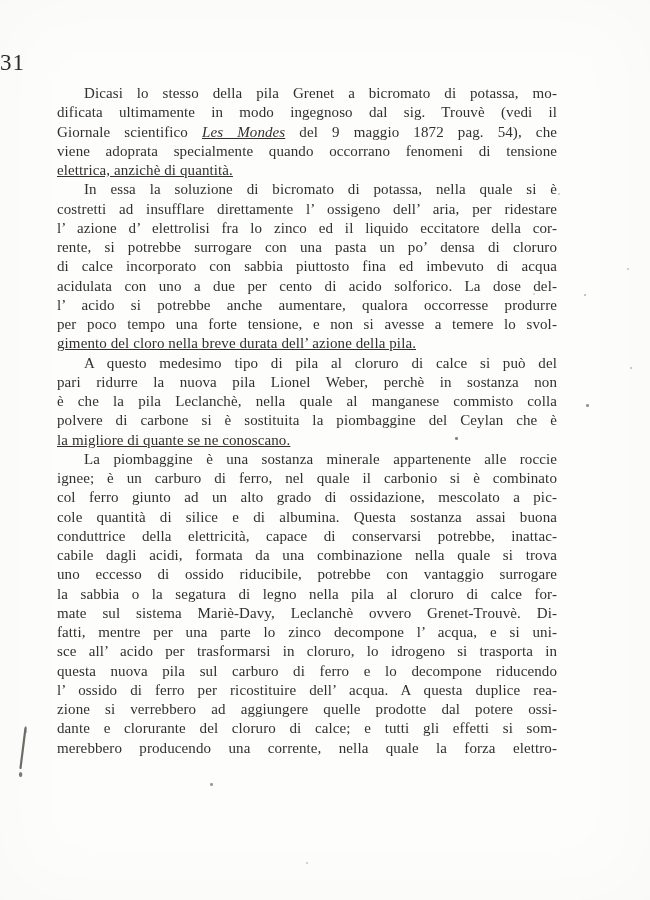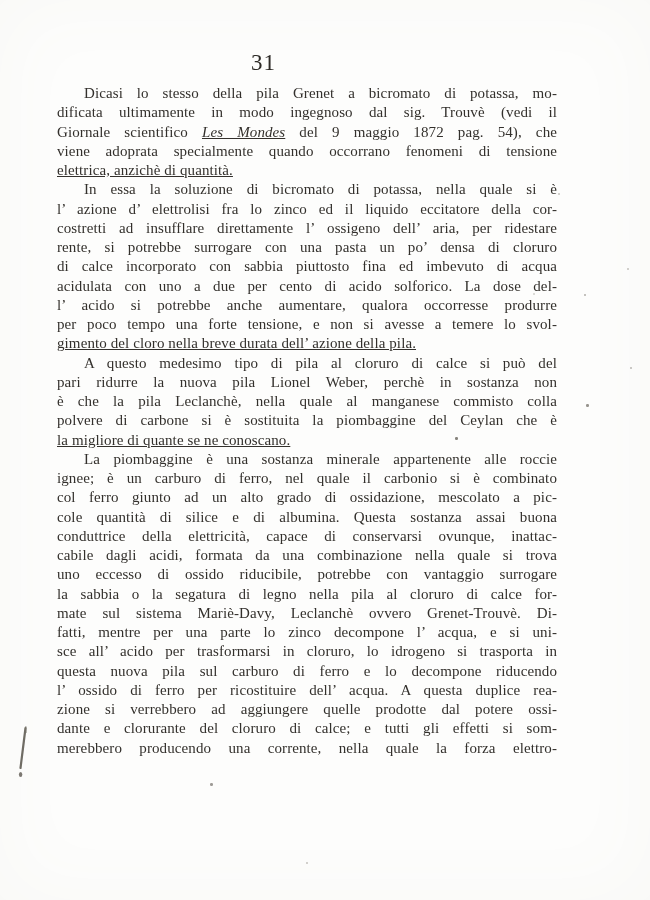--- a/index.html
+++ b/index.html
@@ -17,21 +17,21 @@
     background: #fdfdfc;
     box-shadow: inset 0 0 80px rgba(120,115,100,0.04);
     font-family: "Liberation Serif", "DejaVu Serif", serif;
     color: #33302c;
   }
   .folio {
     position: absolute;
     top: 50px;
     left: 0;
     width: 527px;
-    text-align: center;
+    text-align: left;
     font-size: 23px;
     letter-spacing: 1px;
     color: #2e2b27;
   }
   .textblock {
     position: absolute;
     left: 57px;
     top: 84px;
     width: 500px;
     font-size: 15px;
@@ -69,22 +69,22 @@
     <div>
       <div class="ln ind">Dicasi lo stesso della pila Grenet a bicromato di potassa, mo-</div>
       <div class="ln">dificata ultimamente in modo ingegnoso dal sig. Trouvè (vedi il</div>
       <div class="ln"><span>Giornale scientifico</span> <span class="it">Les Mondes</span> <span>del 9 maggio 1872 pag. 54), che</span></div>
       <div class="ln">viene adoprata specialmente quando occorrano fenomeni di tensione</div>
       <div class="ln lastln">elettrica, anzichè di quantità.</div>
     </div>
 
     <div>
       <div class="ln ind">In essa la soluzione di bicromato di potassa, nella quale si è</div>
+      <div class="ln">costretti ad insufflare direttamente l’ ossigeno dell’ aria, per ridestare</div>
       <div class="ln">l’ azione d’ elettrolisi fra lo zinco ed il liquido eccitatore della cor-</div>
-      <div class="ln">costretti ad insufflare direttamente l’ ossigeno dell’ aria, per ridestare</div>
       <div class="ln">rente, si potrebbe surrogare con una pasta un po’ densa di cloruro</div>
       <div class="ln">di calce incorporato con sabbia piuttosto fina ed imbevuto di acqua</div>
       <div class="ln">acidulata con uno a due per cento di acido solforico. La dose del-</div>
       <div class="ln">l’ acido si potrebbe anche aumentare, qualora occorresse produrre</div>
       <div class="ln">per poco tempo una forte tensione, e non si avesse a temere lo svol-</div>
       <div class="ln lastln">gimento del cloro nella breve durata dell’ azione della pila.</div>
     </div>
 
     <div>
       <div class="ln ind">A questo medesimo tipo di pila al cloruro di calce si può del</div>
@@ -92,21 +92,21 @@
       <div class="ln">è che la pila Leclanchè, nella quale al manganese commisto colla</div>
       <div class="ln">polvere di carbone si è sostituita la piombaggine del Ceylan che è</div>
       <div class="ln lastln">la migliore di quante se ne conoscano.</div>
     </div>
 
     <div>
       <div class="ln ind">La piombaggine è una sostanza minerale appartenente alle roccie</div>
       <div class="ln">ignee; è un carburo di ferro, nel quale il carbonio si è combinato</div>
       <div class="ln">col ferro giunto ad un alto grado di ossidazione, mescolato a pic-</div>
       <div class="ln">cole quantità di silice e di albumina. Questa sostanza assai buona</div>
-      <div class="ln">conduttrice della elettricità, capace di conservarsi ovunque, inattac-</div>
+      <div class="ln">conduttrice della elettricità, capace di conservarsi potrebbe, inattac-</div>
       <div class="ln">cabile dagli acidi, formata da una combinazione nella quale si trova</div>
       <div class="ln">uno eccesso di ossido riducibile, potrebbe con vantaggio surrogare</div>
       <div class="ln">la sabbia o la segatura di legno nella pila al cloruro di calce for-</div>
       <div class="ln">mate sul sistema Mariè-Davy, Leclanchè ovvero Grenet-Trouvè. Di-</div>
       <div class="ln">fatti, mentre per una parte lo zinco decompone l’ acqua, e si uni-</div>
       <div class="ln">sce all’ acido per trasformarsi in cloruro, lo idrogeno si trasporta in</div>
       <div class="ln">questa nuova pila sul carburo di ferro e lo decompone riducendo</div>
       <div class="ln">l’ ossido di ferro per ricostituire dell’ acqua. A questa duplice rea-</div>
       <div class="ln">zione si verrebbero ad aggiungere quelle prodotte dal potere ossi-</div>
       <div class="ln">dante e clorurante del cloruro di calce; e tutti gli effetti si som-</div>

